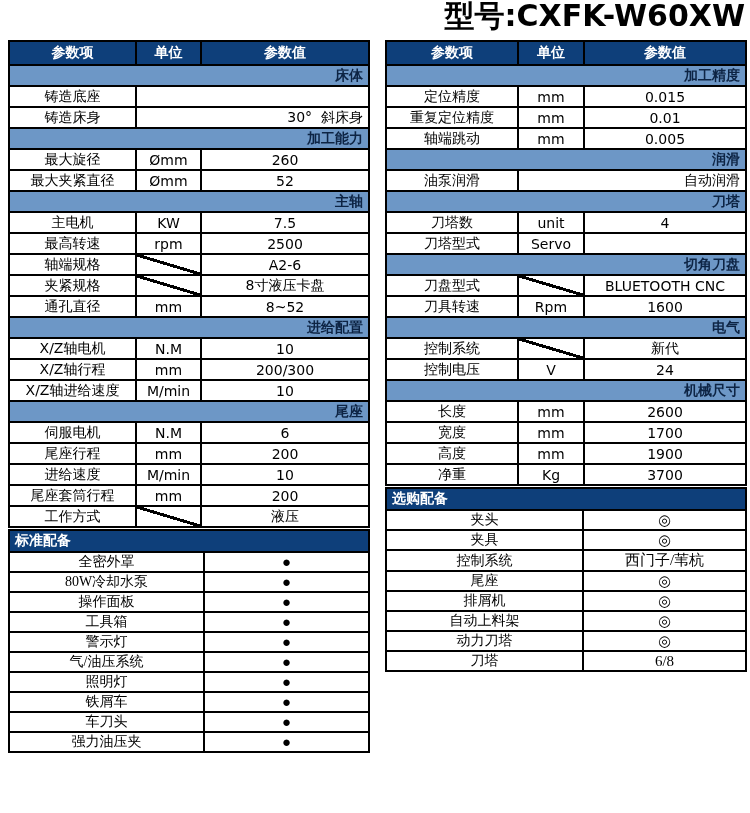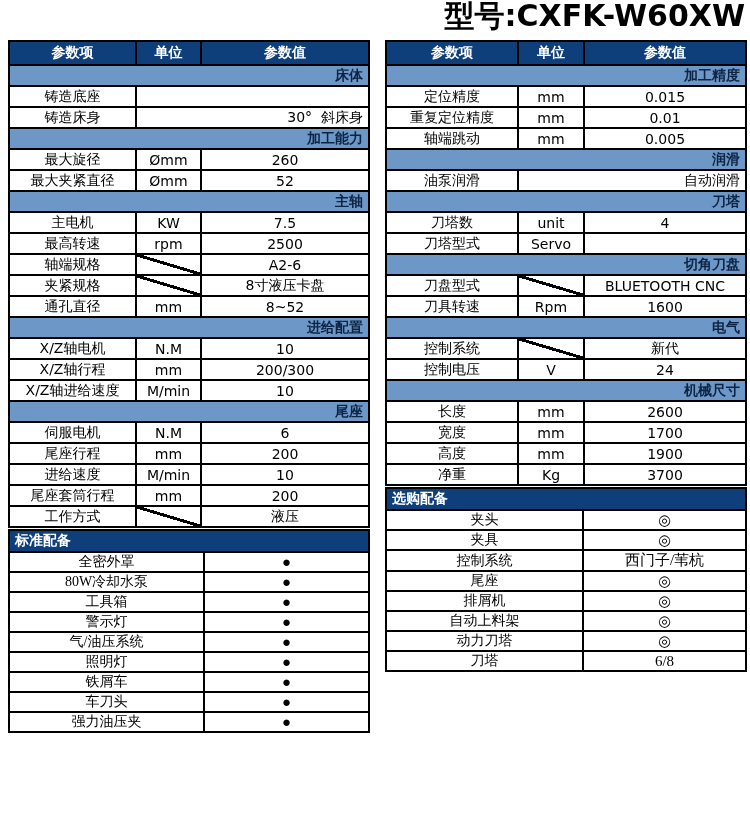--- a/index.html
+++ b/index.html
@@ -197,20 +197,24 @@
     <tbody>
         <tr>
           <td class="param">全密外罩</td>
           <td class="val">●</td>
         </tr>
         <tr>
           <td class="param">80W冷却水泵</td>
           <td class="val">●</td>
         </tr>
         <tr>
+          <td class="param">操作面板</td>
+          <td class="val">●</td>
+        </tr>
+        <tr>
           <td class="param">工具箱</td>
           <td class="val">●</td>
         </tr>
         <tr>
           <td class="param">警示灯</td>
           <td class="val">●</td>
         </tr>
         <tr>
           <td class="param">气/油压系统</td>
           <td class="val">●</td>

